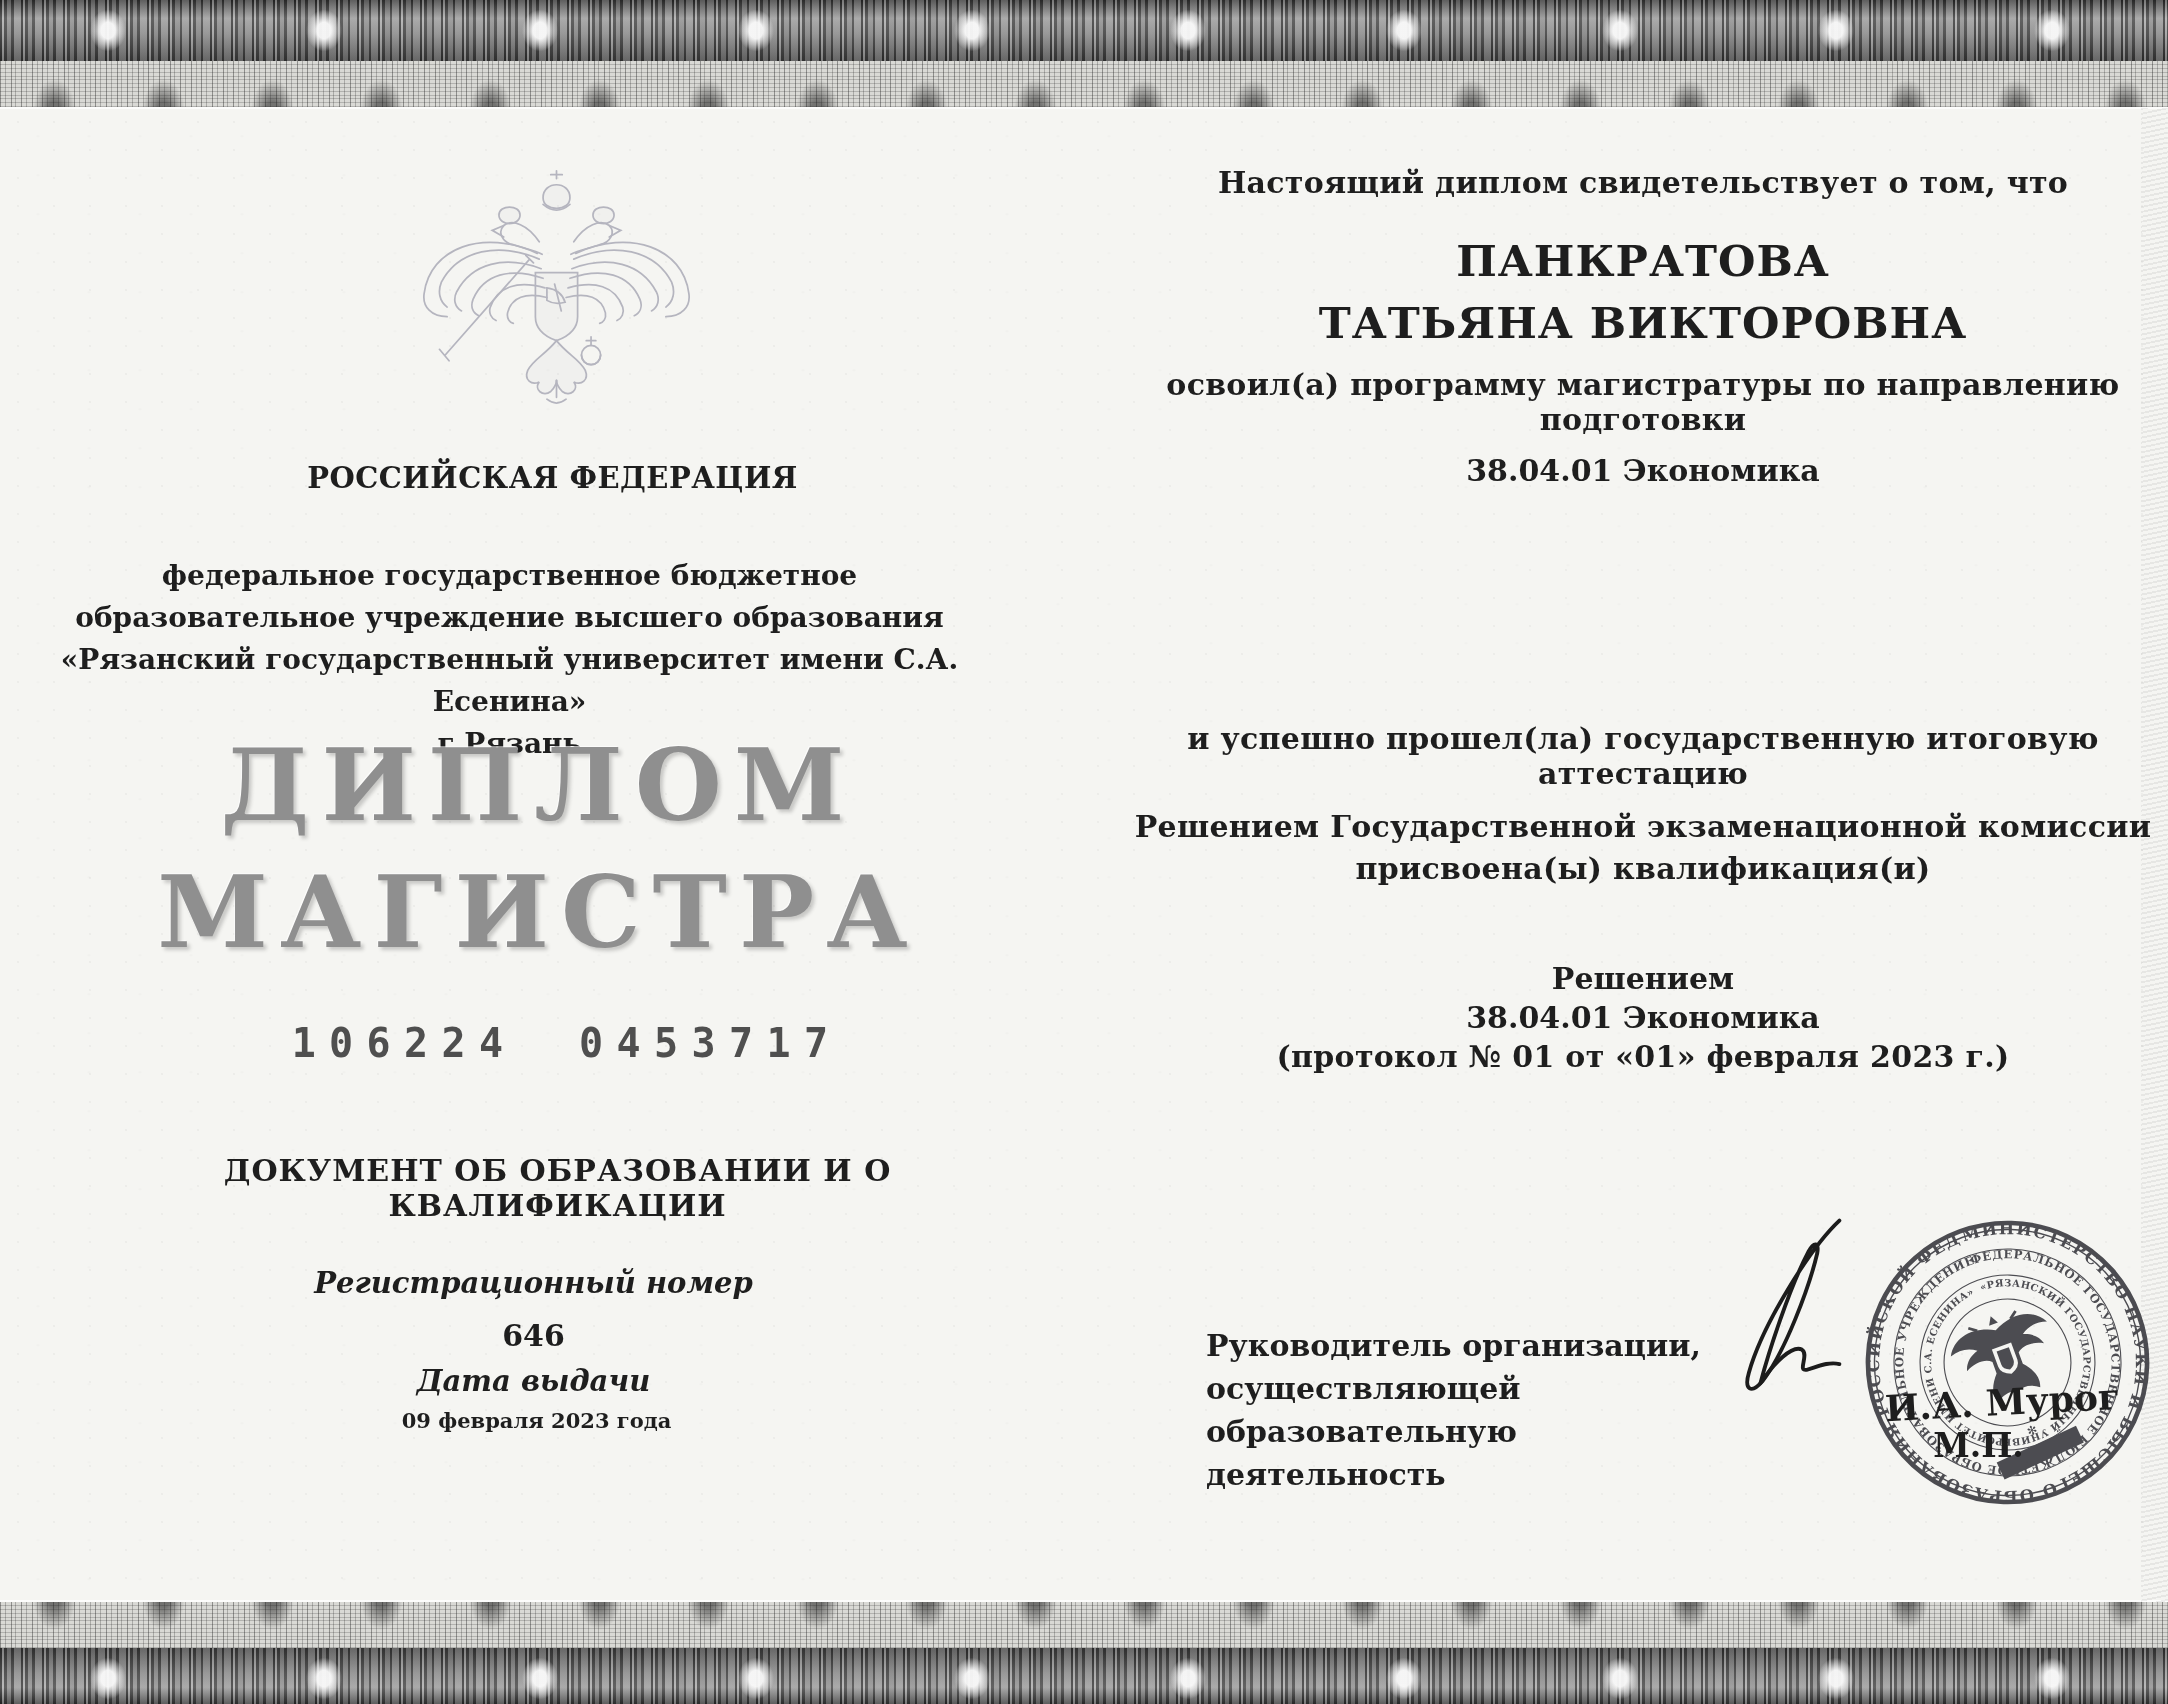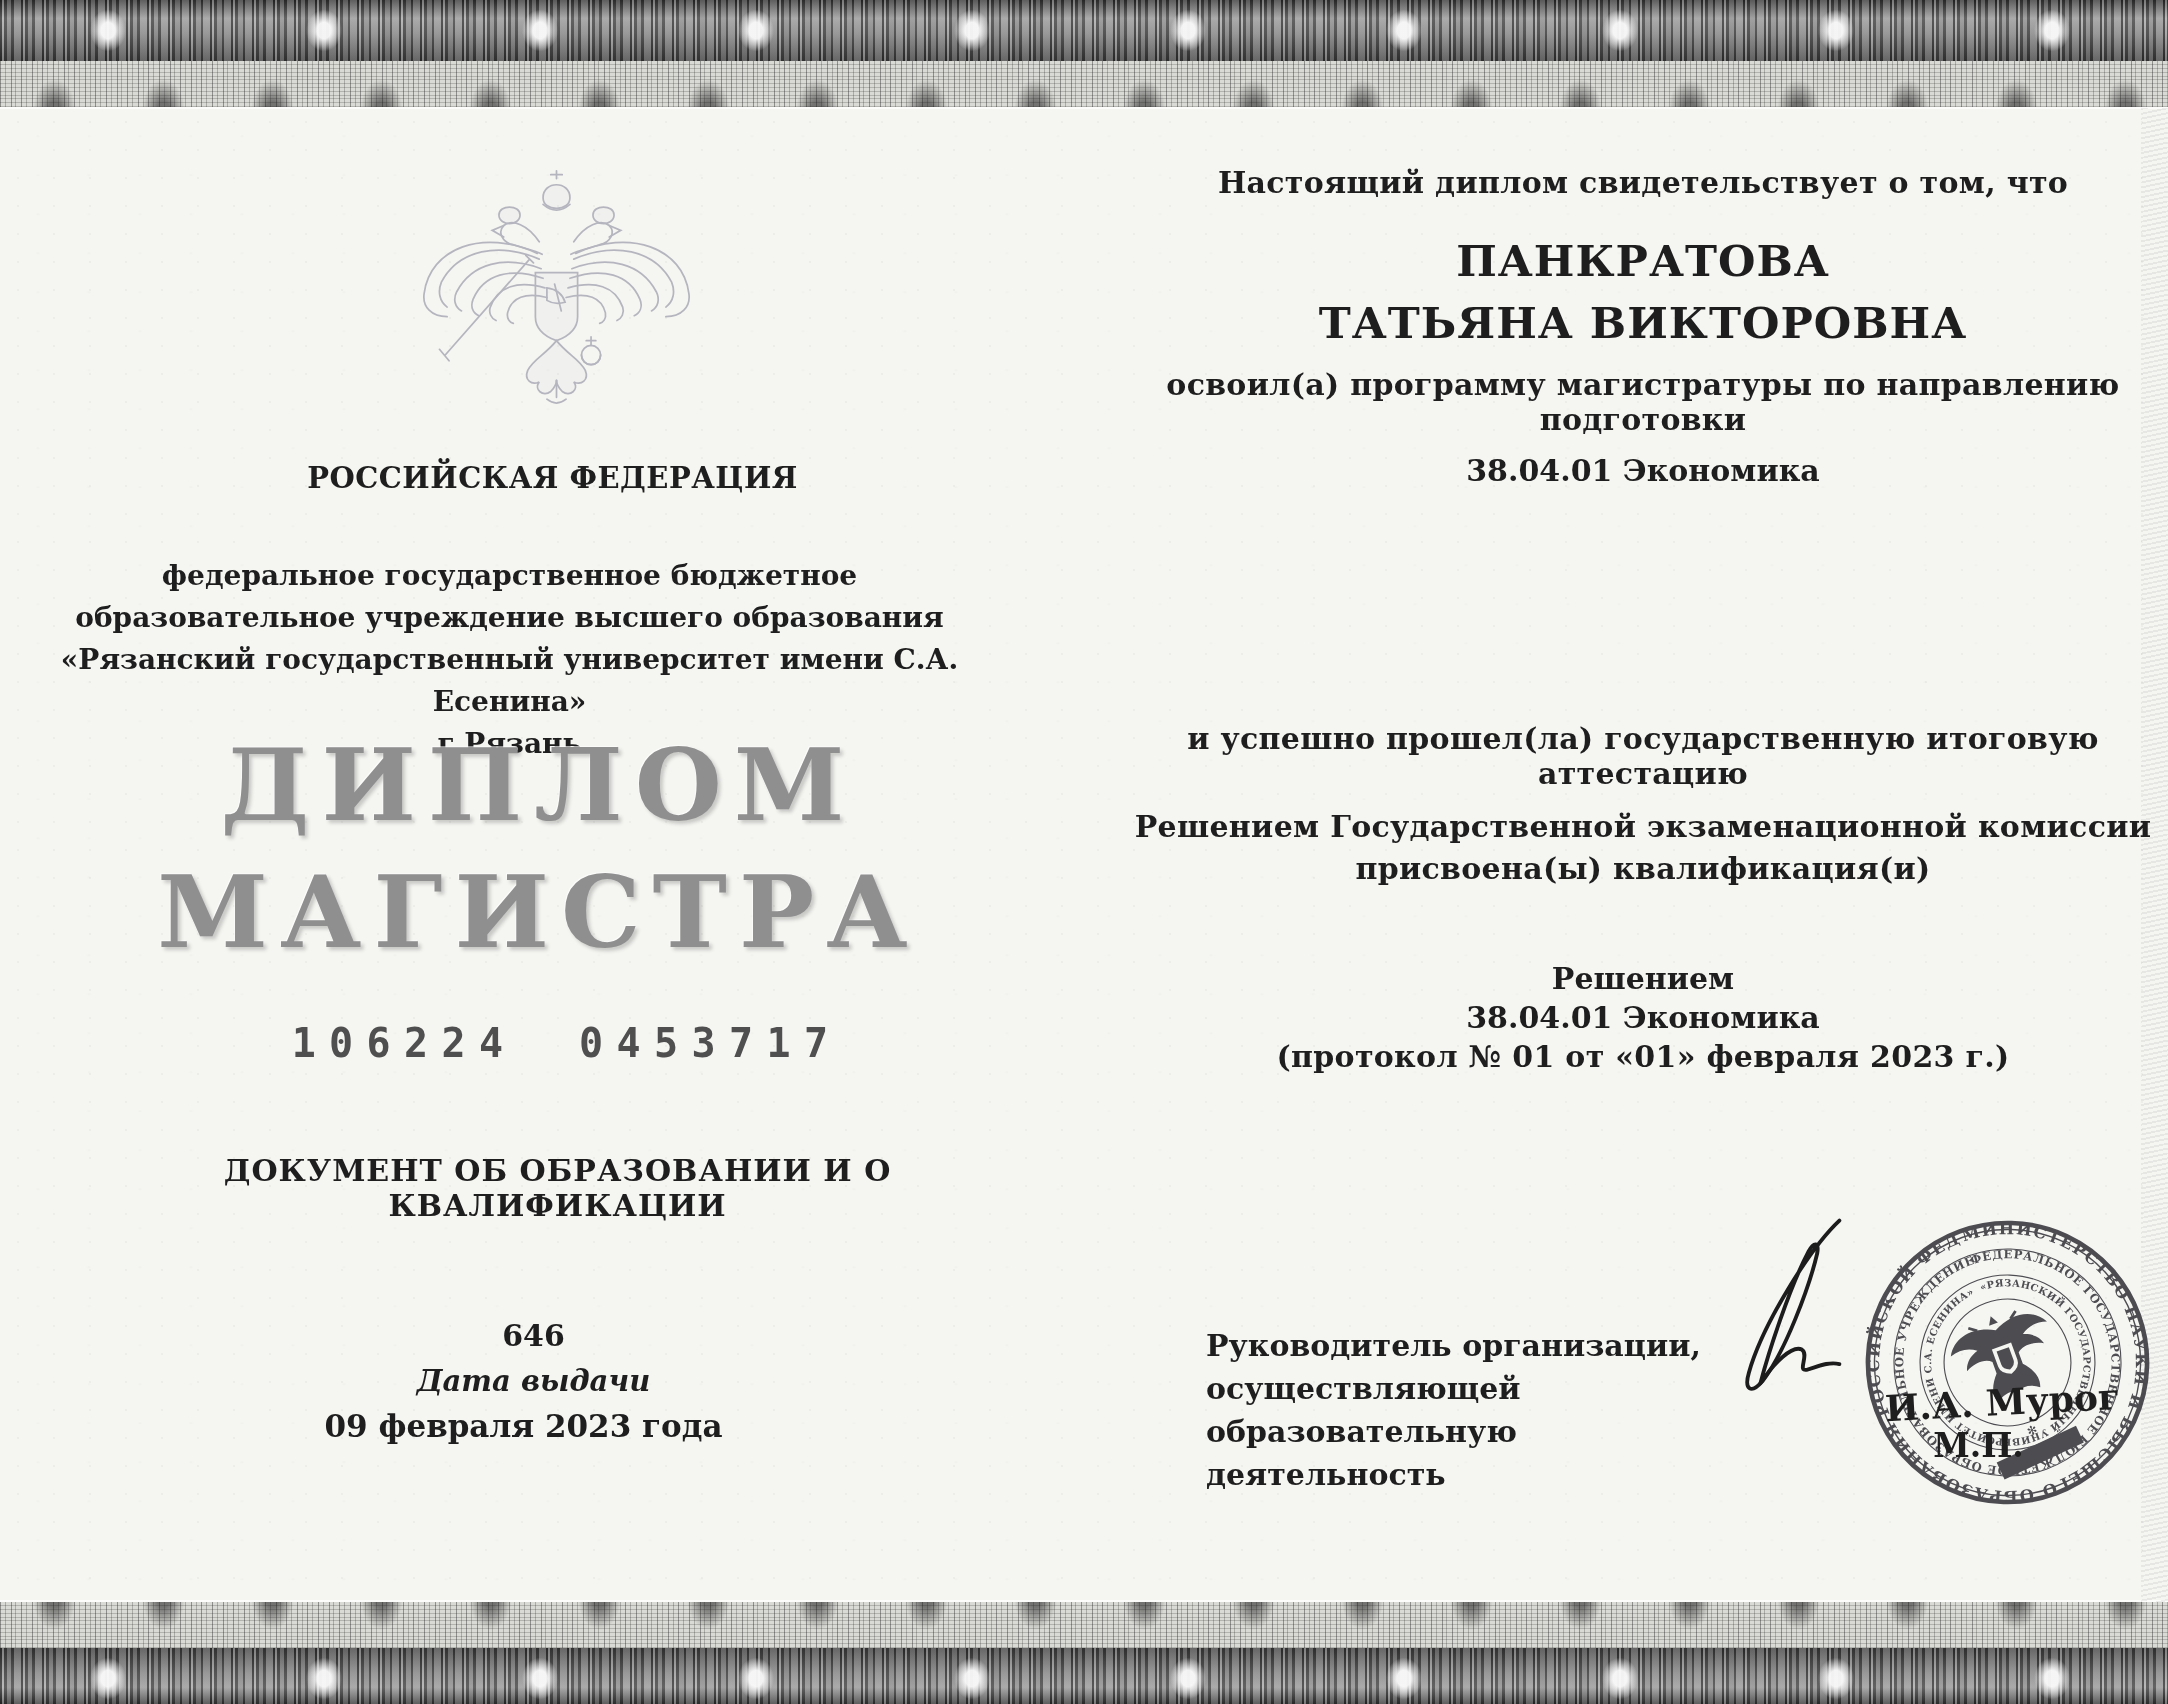--- a/index.html
+++ b/index.html
@@ -155,23 +155,24 @@
 
   <div class="abs ctr bigtitle" style="left:58px; top:722px; width:961px;">
     <div>ДИПЛОМ</div>
     <div>МАГИСТРА</div>
   </div>
 
   <div class="abs ctr serial" style="left:86px; top:1020px; width:961px;">106224 0453717</div>
 
   <div class="abs ctr caption" style="left:77px; top:1153px; width:961px;">ДОКУМЕНТ ОБ ОБРАЗОВАНИИ И О КВАЛИФИКАЦИИ</div>
 
+  <div class="abs ctr lbl-italic" style="left:53px; top:1266px; width:961px;">Регистрационный номер</div>
   <div class="abs ctr val" style="left:53px; top:1318px; width:961px;">646</div>
   <div class="abs ctr lbl-italic" style="left:53px; top:1364px; width:961px;text-align:center;">Дата выдачи</div>
-  <div class="abs ctr val" style="left:43px; top:1408px; width:961px; font-size:31px;">09 февраля 2023 года</div>
+  <div class="abs ctr val" style="left:56px; top:1408px; width:961px; font-size:21px;">09 февраля 2023 года</div>
 
   <div class="abs ctr holder" style="left:1134px; top:236px; width:1018px;">ПАНКРАТОВА</div>
 
   <div class="abs ctr pre" style="left:1134px; top:165px; width:1018px;">Настоящий диплом свидетельствует о том, что</div>
   <div class="abs ctr holder" style="left:1134px; top:298px; width:1018px;">ТАТЬЯНА ВИКТОРОВНА</div>
 
   <div class="abs ctr pre" style="left:1134px; top:367px; width:1018px;">освоил(а) программу магистратуры по направлению подготовки</div>
 
   <div class="abs ctr val" style="left:1134px; top:453px; width:1018px;">38.04.01 Экономика</div>
 

